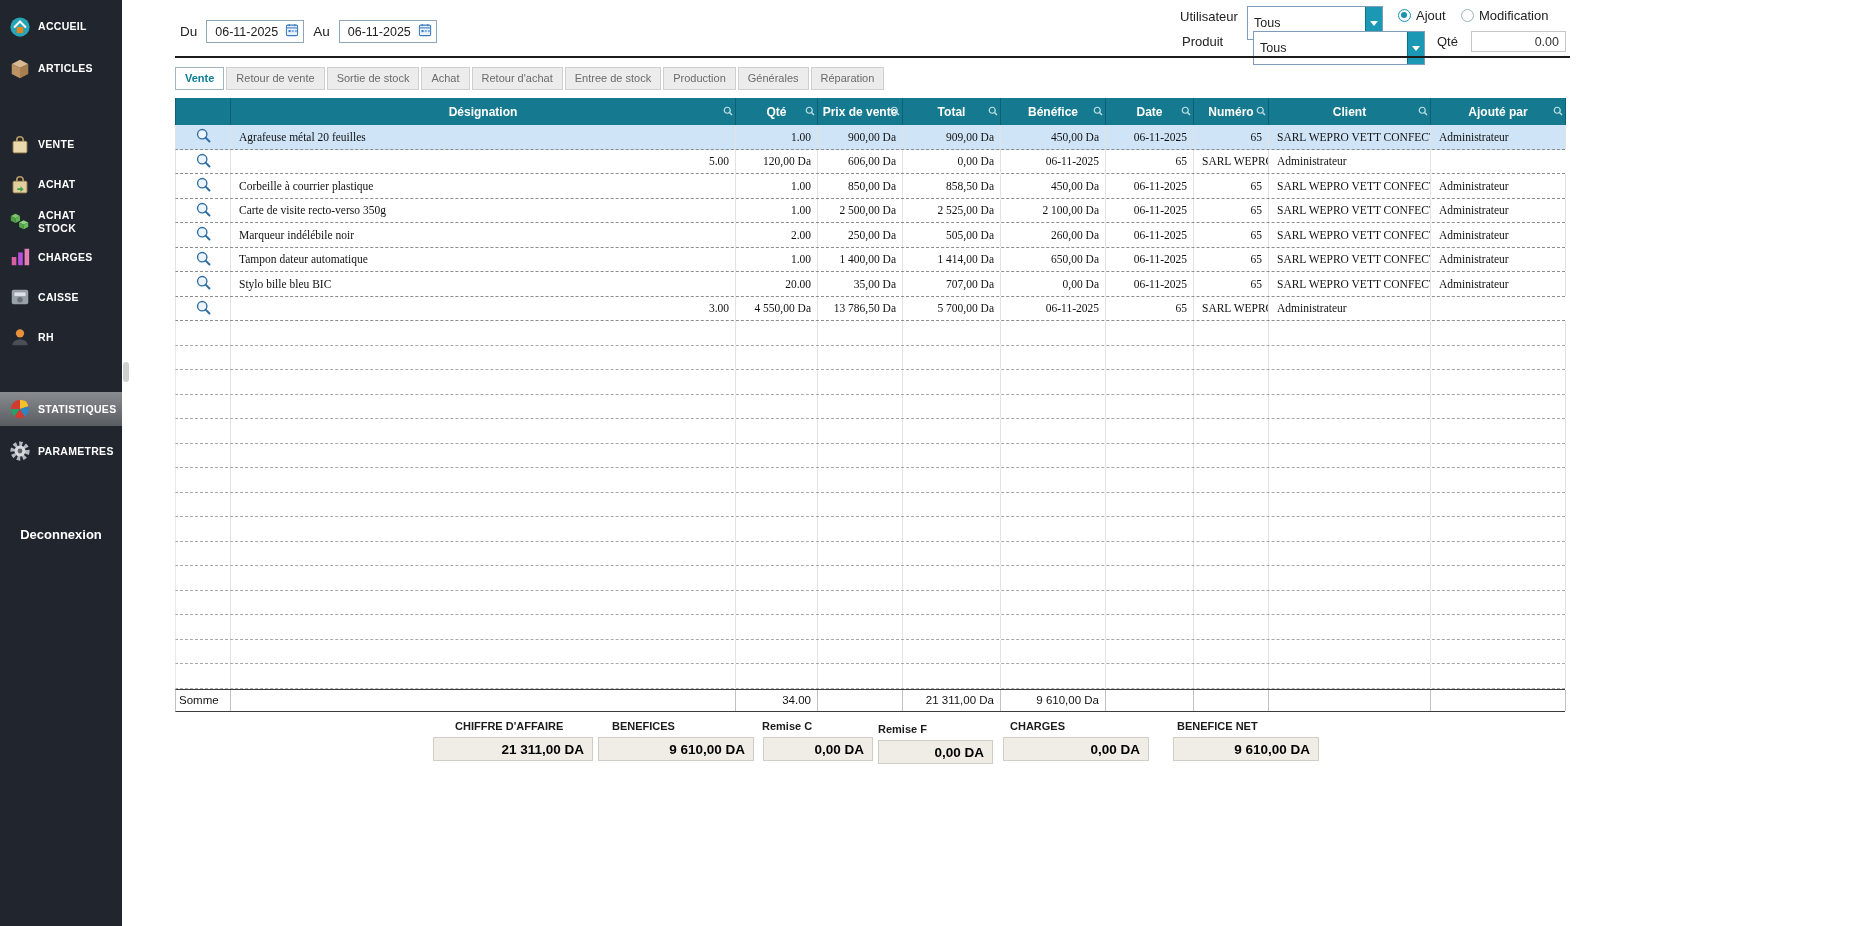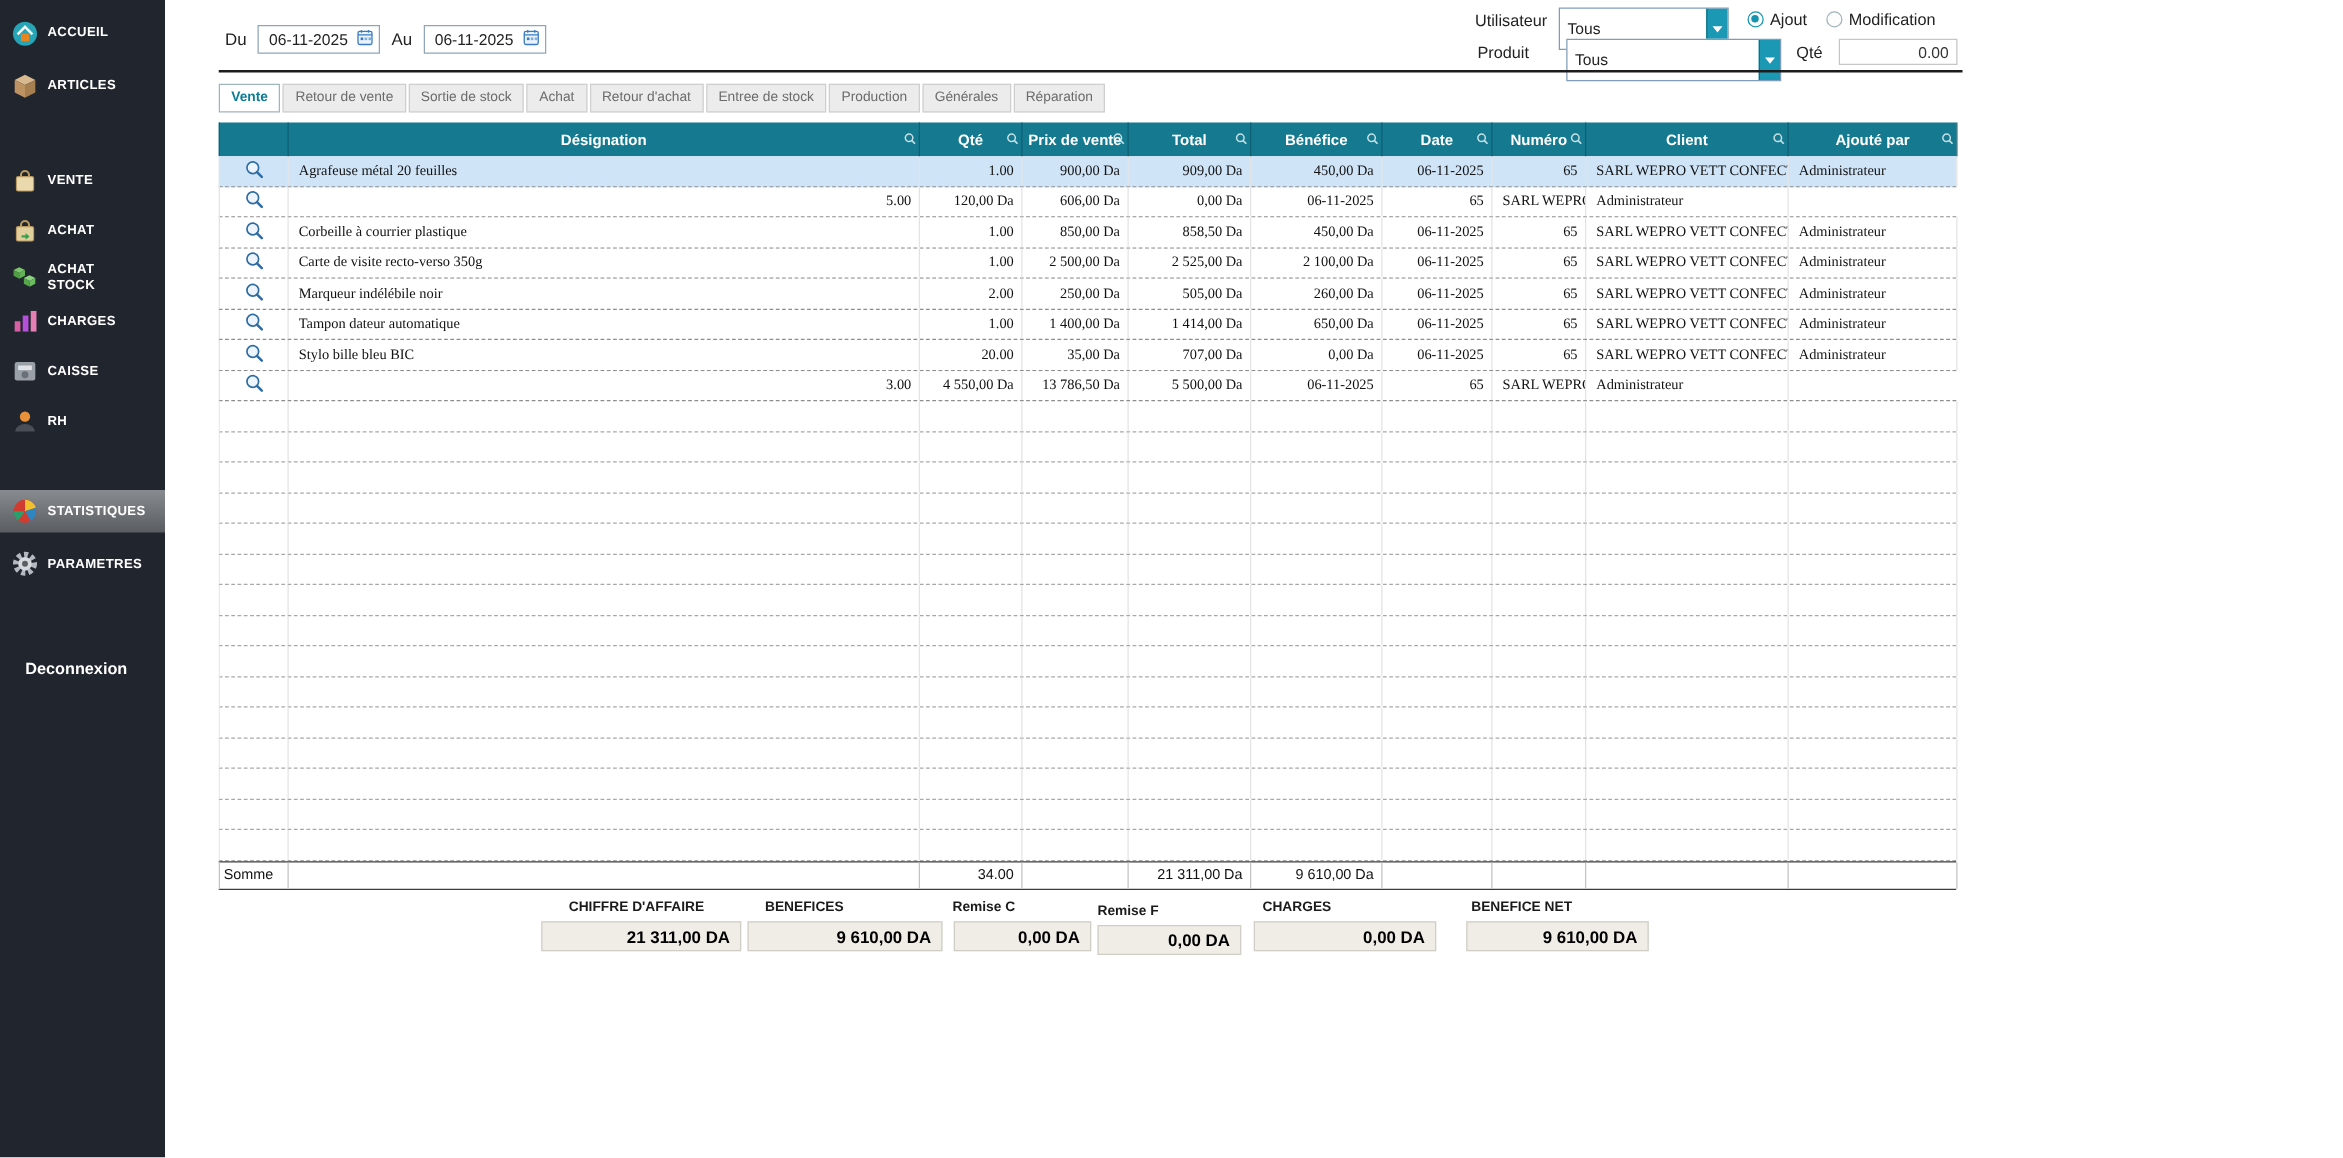--- a/index.html
+++ b/index.html
@@ -1,20 +1,20 @@
 <!DOCTYPE html>
 <html><head>
 <meta charset="utf-8">
 <style>
   * { margin:0; padding:0; box-sizing:border-box; }
   html,body { width:1874px; height:926px; font-family:"Liberation Sans", sans-serif; background:#fff; overflow:hidden; }
   body { position:relative; }
 
   
-  .sidebar { position:absolute; left:0; top:0; width:132px; height:926px; background:#20252e; z-index:5; }
+  .sidebar { position:absolute; left:0; top:0; width:122px; height:926px; background:#20252e; z-index:5; }
   .side-item { display:flex; align-items:center; gap:7px; padding:5px 2px 5px 9px; min-height:34px; cursor:pointer; }
   .side-item .lbl { font-size:10.5px; font-weight:bold; color:#fff; letter-spacing:.3px; line-height:1.25; max-width:74px; }
   .side-item.active { background:linear-gradient(#888b90,#595c61); }
   .s-icon { width:22px; height:22px; flex:0 0 22px; display:flex; align-items:center; justify-content:center; }
   .deconnexion { position:absolute; left:0; top:527px; width:122px; text-align:center; color:#fff; font-weight:bold; font-size:13px; cursor:pointer; }
   .scroll-thumb { position:absolute; left:123px; top:362px; width:6px; height:20px; background:#cfcfcf; border-radius:3px; }
 
   
   .filters-left { position:absolute; left:180px; top:20px; display:flex; align-items:center; gap:9px; font-size:13.5px; color:#222; }
   .date-box { display:flex; align-items:center; justify-content:space-between; width:98px; height:23px; border:1px solid #8fa6b8; background:#fff; padding:0 4px 0 8px; font-size:12.5px; color:#222; cursor:text; }
@@ -426,21 +426,21 @@
       <div class="trow drow">
         <div class="cell icon">
           <span><svg width="17" height="17" viewBox="0 0 20 20">
               <circle cx="8.5" cy="8.5" r="5.5" fill="#eef4fb" stroke="#2e6da4" stroke-width="1.6"></circle>
               <line x1="12.5" y1="12.5" x2="17" y2="17" stroke="#2e6da4" stroke-width="2.4" stroke-linecap="round"></line>
             </svg></span>
         </div>
         <div class="cell num">3.00</div>
         <div class="cell num">4 550,00 Da</div>
         <div class="cell num">13 786,50 Da</div>
-        <div class="cell num">5 500,00 Da</div>
+        <div class="cell num">5 700,00 Da</div>
         <div class="cell num">06-11-2025</div>
         <div class="cell num">65</div>
         <div class="cell left">SARL WEPRO VETT CONFECTION</div>
         <div class="cell left">Administrateur</div>
       </div>
       <div class="trow erow">
         <div class="cell"></div>
         <div class="cell"></div>
         <div class="cell"></div>
         <div class="cell"></div>

